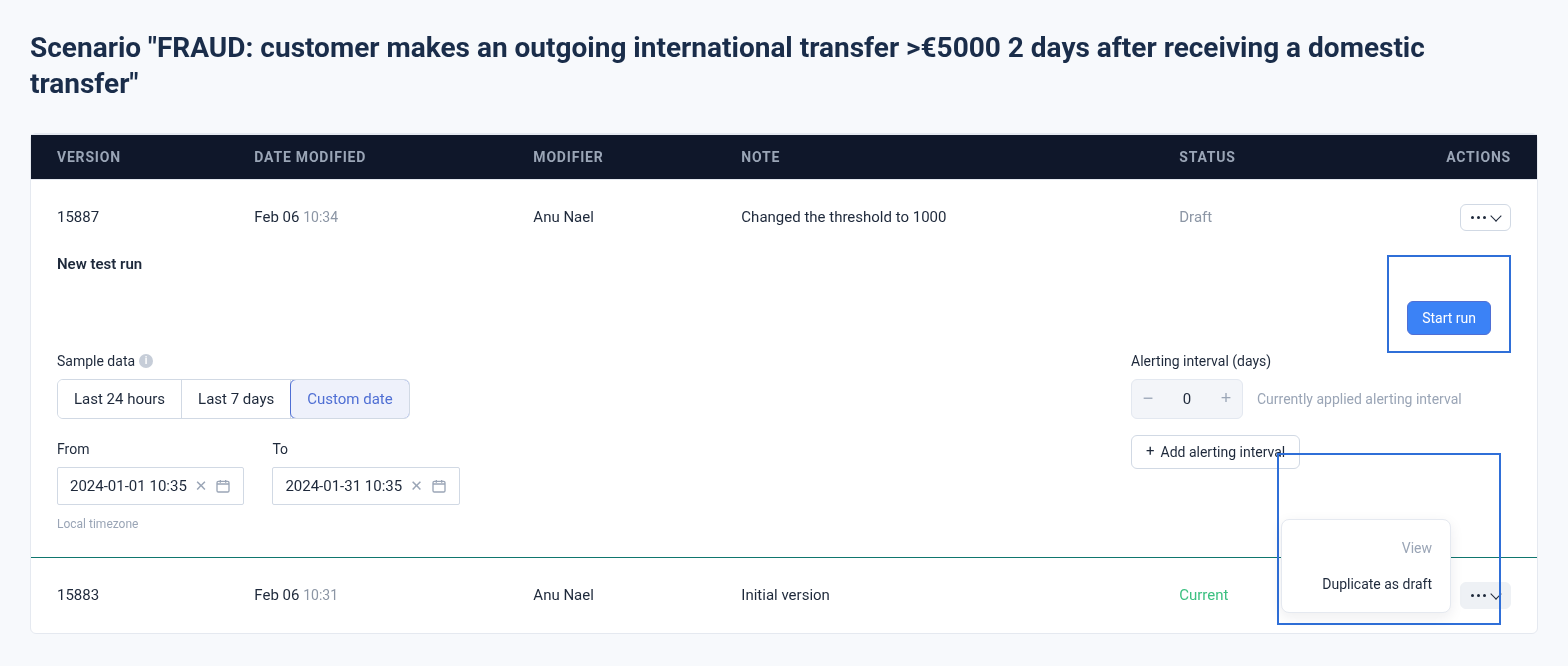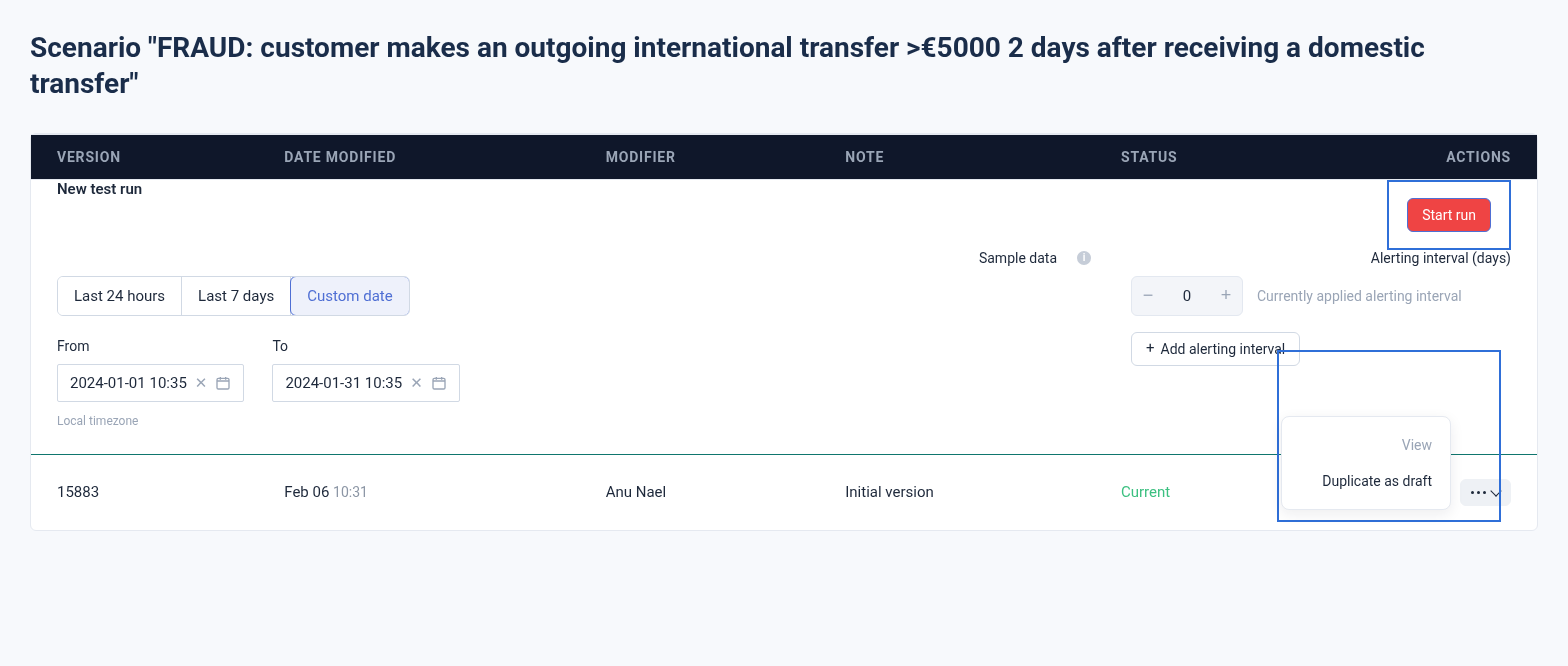--- a/index.html
+++ b/index.html
@@ -40,23 +40,24 @@
   padding: 8px 14px;
   border: 1px solid #d1d9e4;
   border-radius: 6px;
   background: #fff;
   font-size: 14px;
   color: #1e293b;
   cursor: pointer;
   font-family: inherit;
 }
 .btn-primary {
-  background: #ef4444;
+  background: #3b82f6;
   border-color: #4f6fd4;
   color: #fff;
+  margin-top: 28px;
 }
 .plus { font-size: 15px; line-height: 1; }
 table.versions { width: 100%; border-collapse: collapse; }
 table.versions thead th {
   text-align: left;
   font-size: 14px;
   letter-spacing: 0.8px;
   font-weight: 700;
   color: #9aa5b6;
   text-transform: uppercase;
@@ -99,21 +100,21 @@
   padding: 0 26px 26px;
 }
 .expanded h3 {
   font-size: 15px;
   font-weight: 600;
   margin-bottom: 16px;
 }
 .flexrow { display: flex; justify-content: space-between; align-items: flex-start; gap: 40px; }
 .leftcol { flex: 1; }
 .rightcol { width: 380px; }
-.label { font-size: 14px; color: #1e293b; display: flex; align-items: center; gap: 20px; margin-bottom: 10px; justify-content: flex-end; }
+.label { font-size: 14px; color: #1e293b; display: flex; align-items: center; gap: 4px; margin-bottom: 10px; }
 .info-icon {
   width: 14px; height: 14px; border-radius: 50%;
   background: #c6cdd8; color: #fff; font-size: 10px; font-weight: 700;
   display: inline-flex; align-items: center; justify-content: center;
 }
 .seg-group { display: inline-flex; border: 1px solid #d1d9e4; border-radius: 6px; overflow: hidden; margin-bottom: 22px; }
 .seg { padding: 10px 16px; font-size: 15px; color: #1e293b; background: #fff; border-right: 1px solid #d1d9e4; cursor: pointer; }
 .seg:last-child { border-right: none; }
 .seg.active {
   background: #eef1fb;
@@ -200,20 +201,40 @@
         <tr>
           <th>VERSION</th>
           <th>DATE MODIFIED</th>
           <th>MODIFIER</th>
           <th>NOTE</th>
           <th>STATUS</th>
           <th class="actions-h">ACTIONS</th>
         </tr>
       </thead>
       <tbody>
+        <tr>
+          <td>15887</td>
+          <td>
+            <span>Feb 06</span>
+            <span class="time-sub">10:34</span>
+          </td>
+          <td>Anu Nael</td>
+          <td>Changed the threshold to 1000</td>
+          <td><span class="status-draft">Draft</span></td>
+          <td class="actions-cell">
+            <div class="actions-btn">
+              <span class="dots">
+                  <span></span>
+                  <span></span>
+                  <span></span>
+                </span>
+              <span class="chev"></span>
+            </div>
+          </td>
+        </tr>
 
         <tr class="expanded-row">
           <td colspan="6">
             <div class="expanded">
               <div class="top-row">
                 <div style="flex:1">
                   <h3>New test run</h3>
                 </div>
                 <div class="start-wrap">
                   <div class="highlight-box" style="inset:0"></div>

